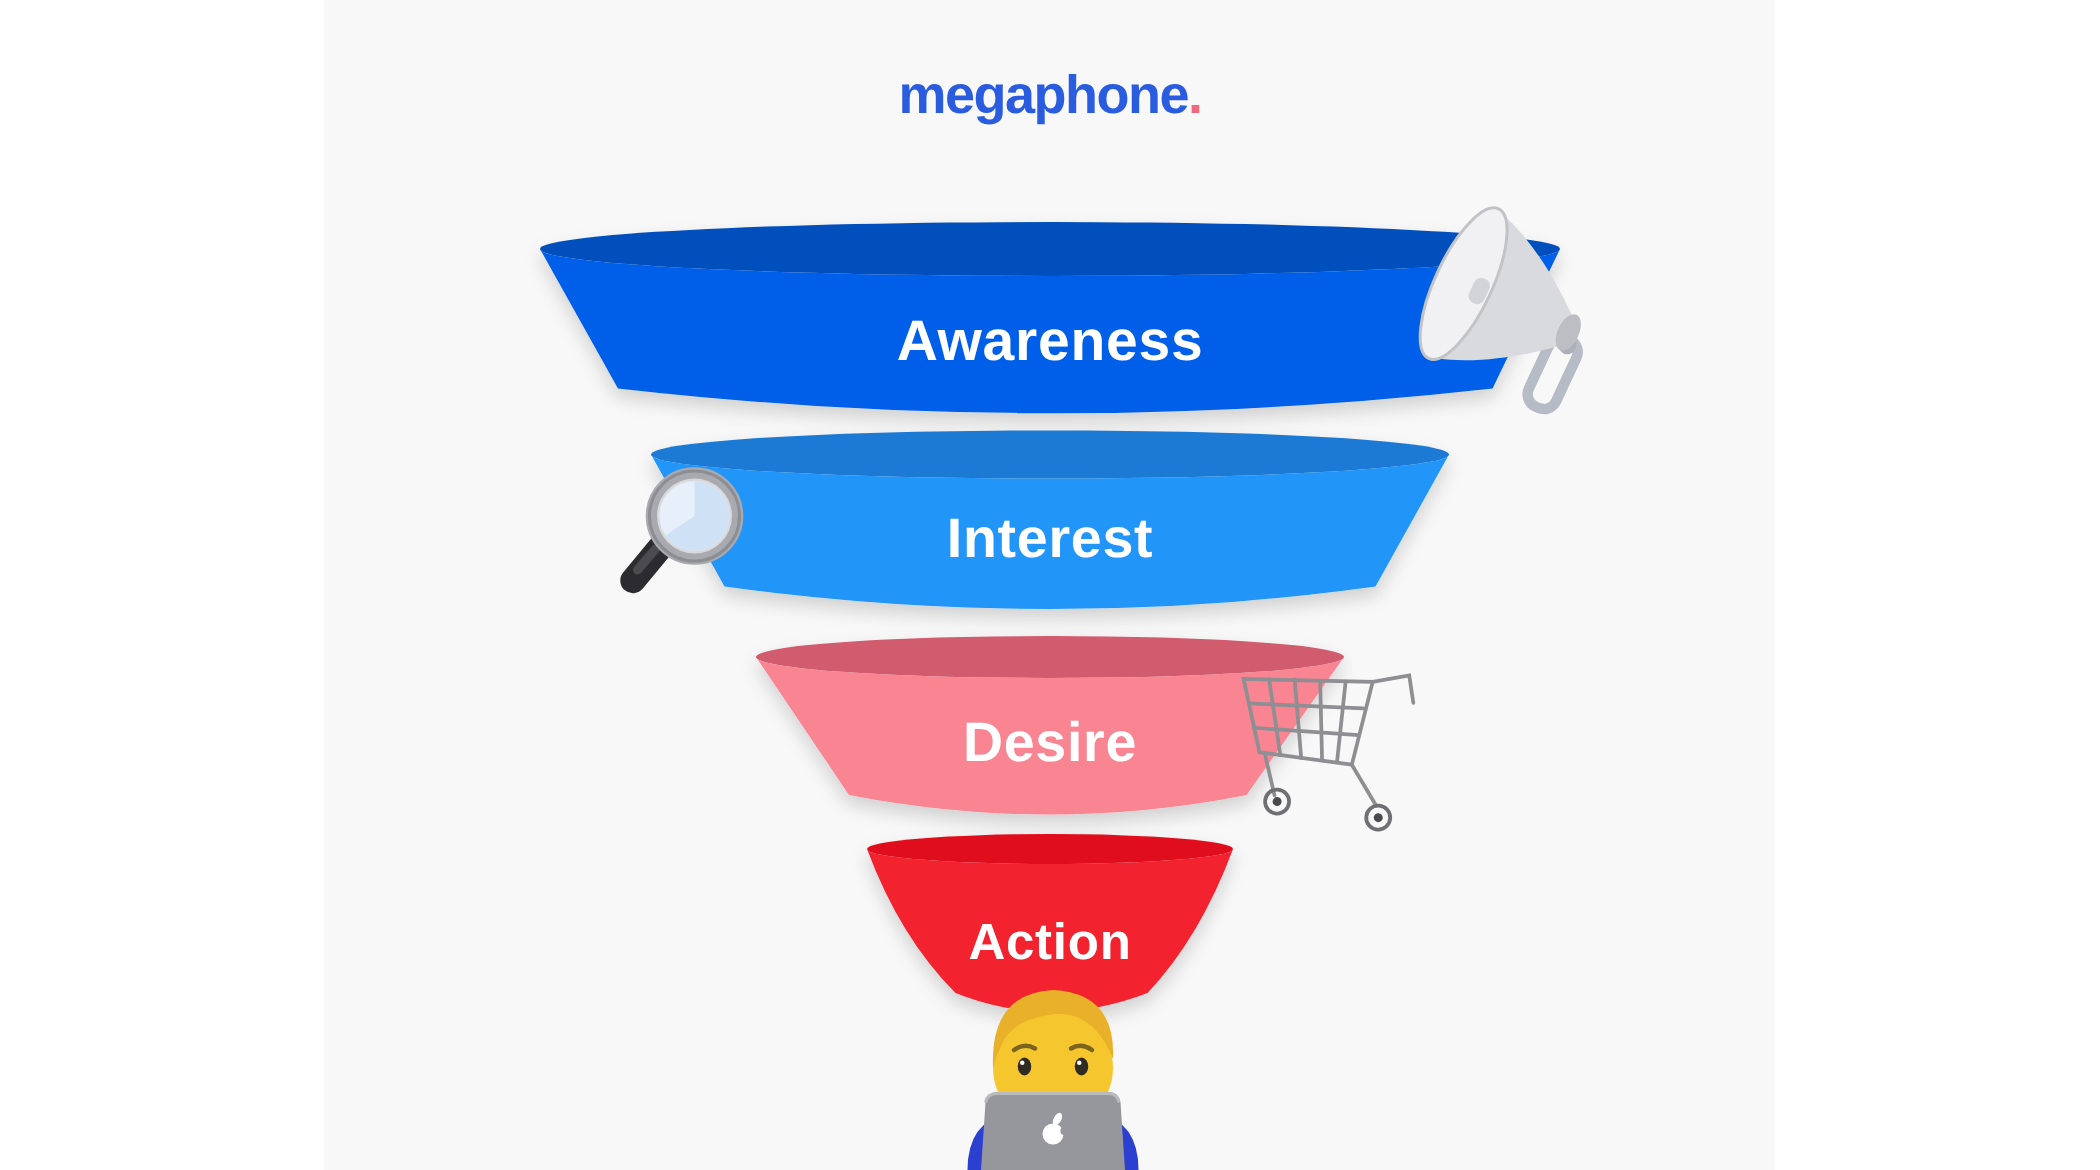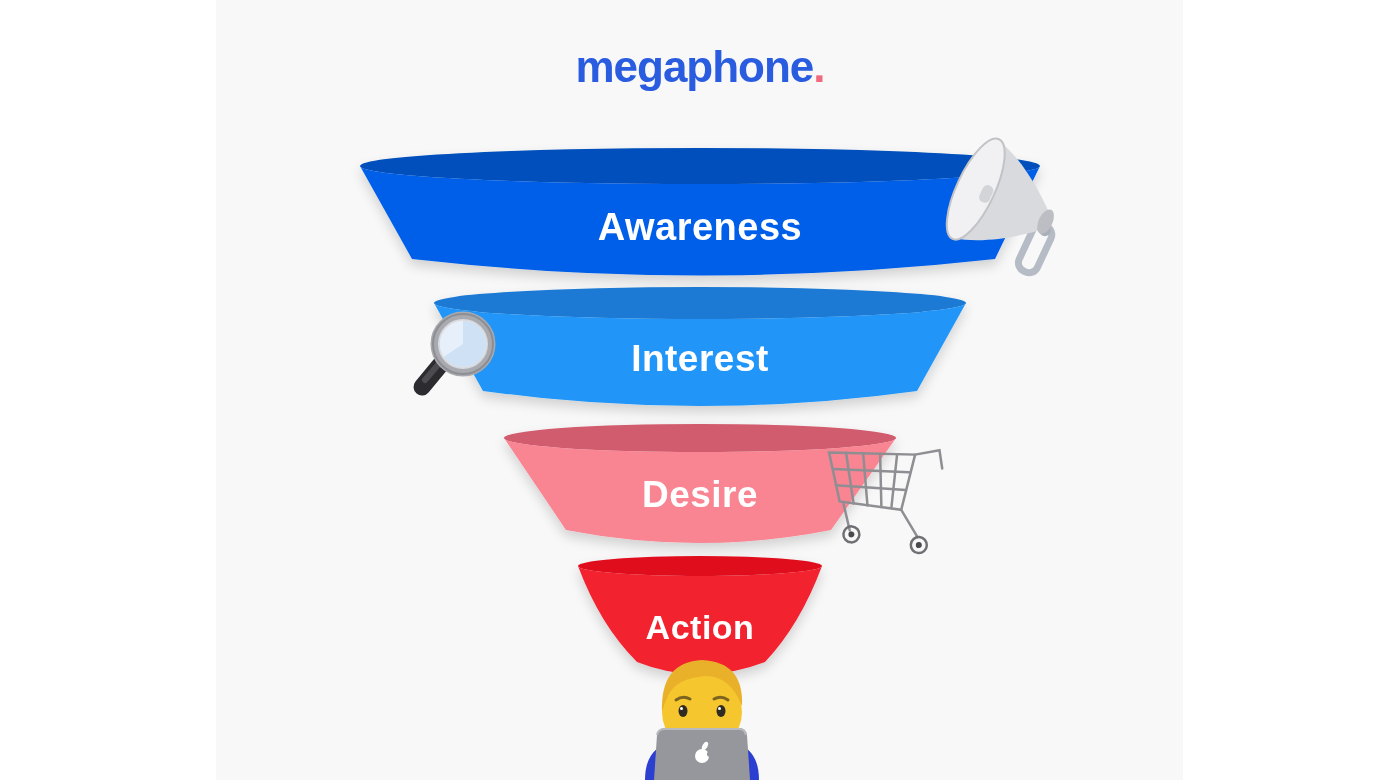--- a/index.html
+++ b/index.html
@@ -9,21 +9,21 @@
     font-family:"Liberation Sans", sans-serif;
   }
   .page{position:relative;width:1400px;height:780px;background:#ffffff;}
   .canvas{
     position:absolute;left:216px;top:0;width:967px;height:780px;
     background:#f8f8f8;
   }
   .logo{
     position:absolute;left:0;top:42px;width:100%;
     text-align:center;
-    font-size:44px;font-weight:bold;letter-spacing:-1px;
+    font-size:36px;font-weight:bold;letter-spacing:-1px;
     color:#2a5ce0;
     user-select:none;
   }
   .logo .dot{color:#f0697c;}
   svg.overlay{position:absolute;left:0;top:0;display:block;}
   .stage-label{
     font-family:"Liberation Sans", sans-serif;
     font-weight:bold;
     fill:#ffffff;
     letter-spacing:0.5px;

